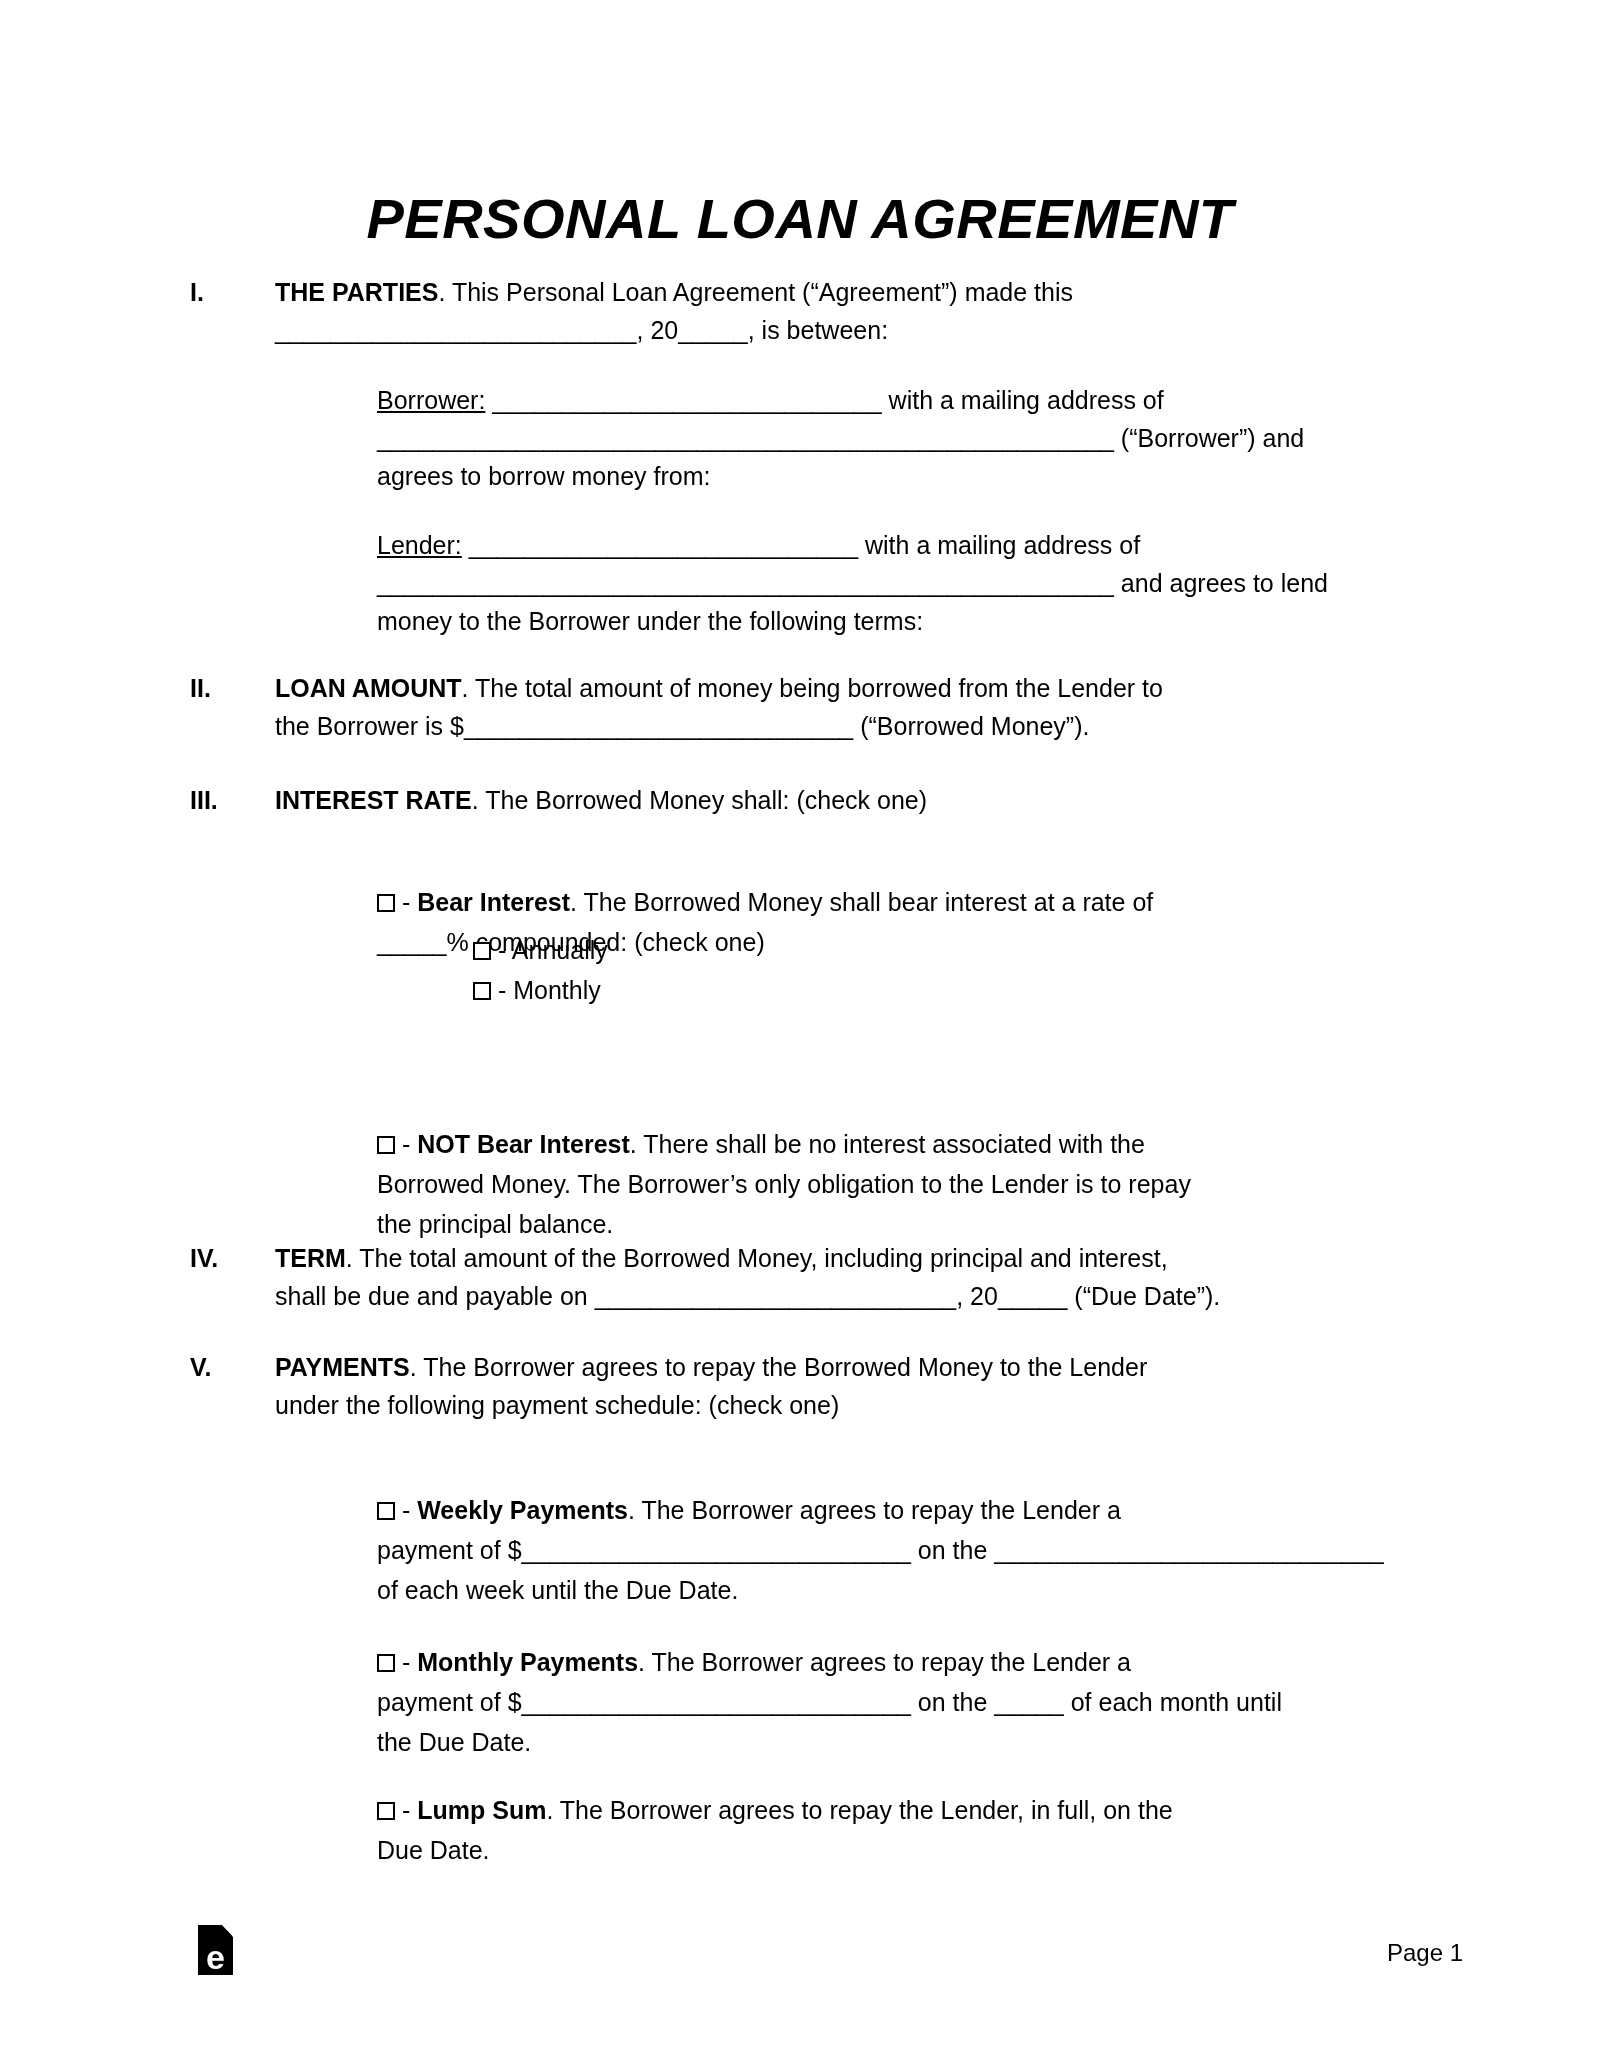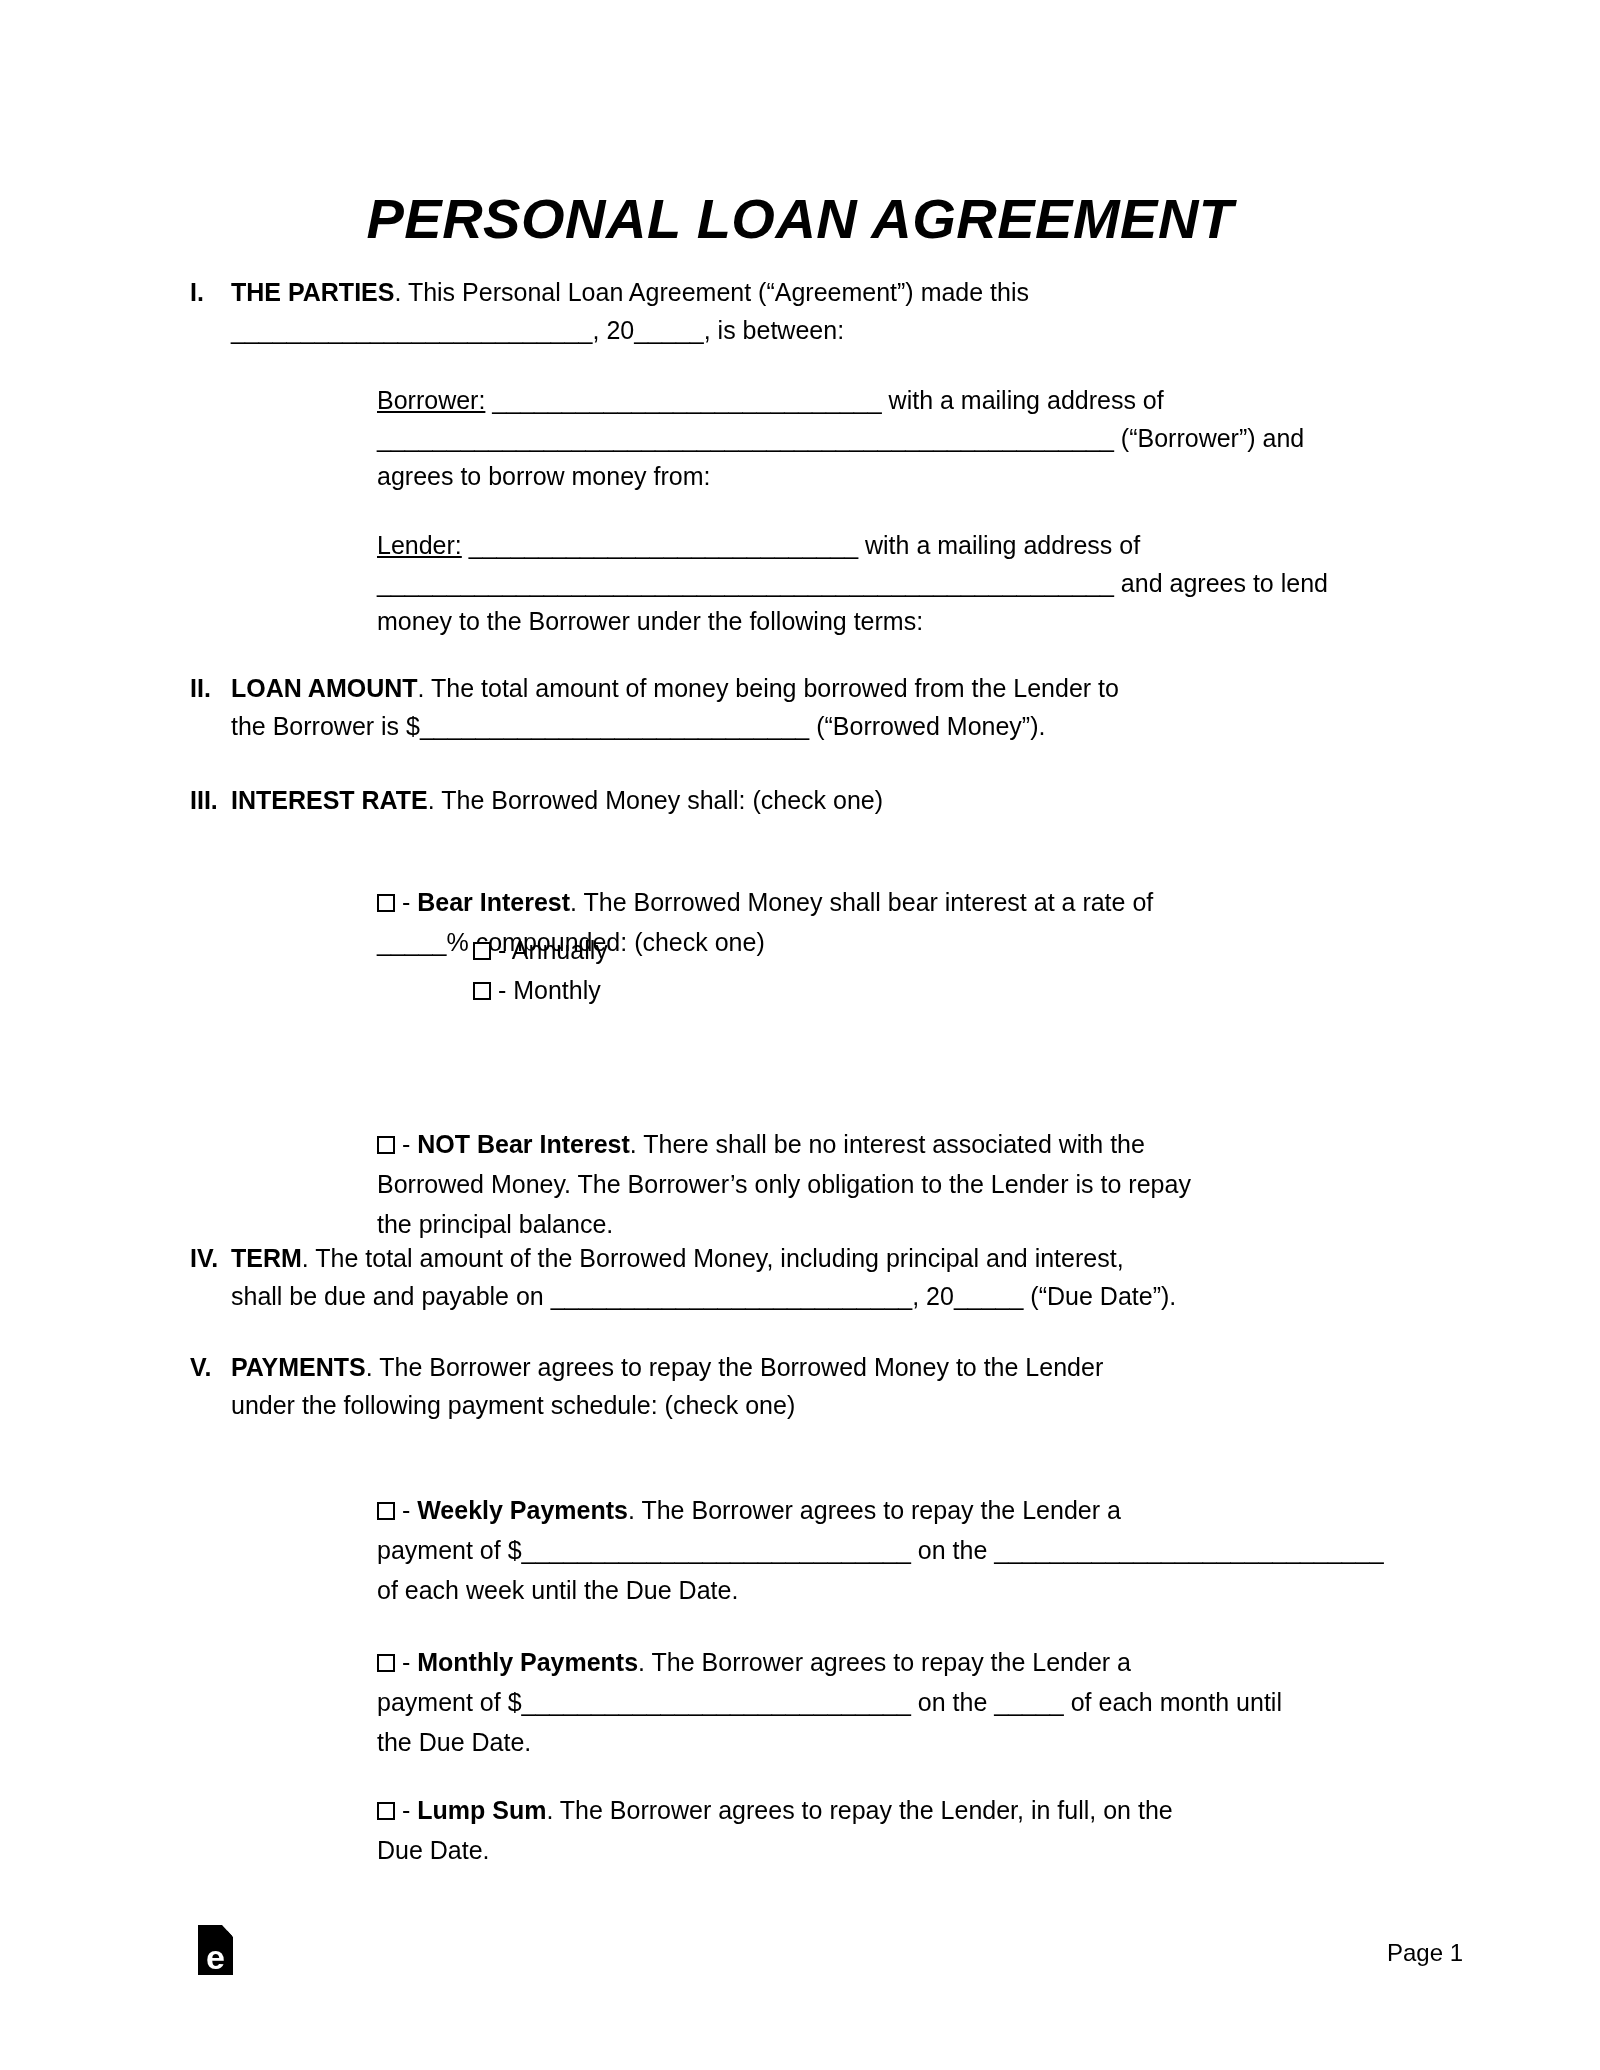--- a/index.html
+++ b/index.html
@@ -16,21 +16,21 @@
   #doc-title{
     left:0;top:186px;width:1600px;
     text-align:center;
     font-size:56px;font-weight:bold;
     letter-spacing:0.5px;
     font-style:italic;
   }
   
   .sec{left:190px;line-height:38px;}
   .sec .num{position:absolute;left:0;top:0;font-weight:bold;}
-  .sec .txt{margin-left:41px;width:1145px;}
+  .sec .txt{margin-left:85px;width:1145px;}
   .body-run{white-space:pre-line;}
   .bold{font-weight:bold;}
   .ul{text-decoration:underline;text-align:right;}
   
   .sub{left:377px;width:1060px;line-height:38px;}
   
   .opt{left:377px;width:1060px;line-height:40px;margin-top:32px;}
   .opt2{left:473px;width:950px;line-height:40px;}
   .cbx{
     display:inline-block;

